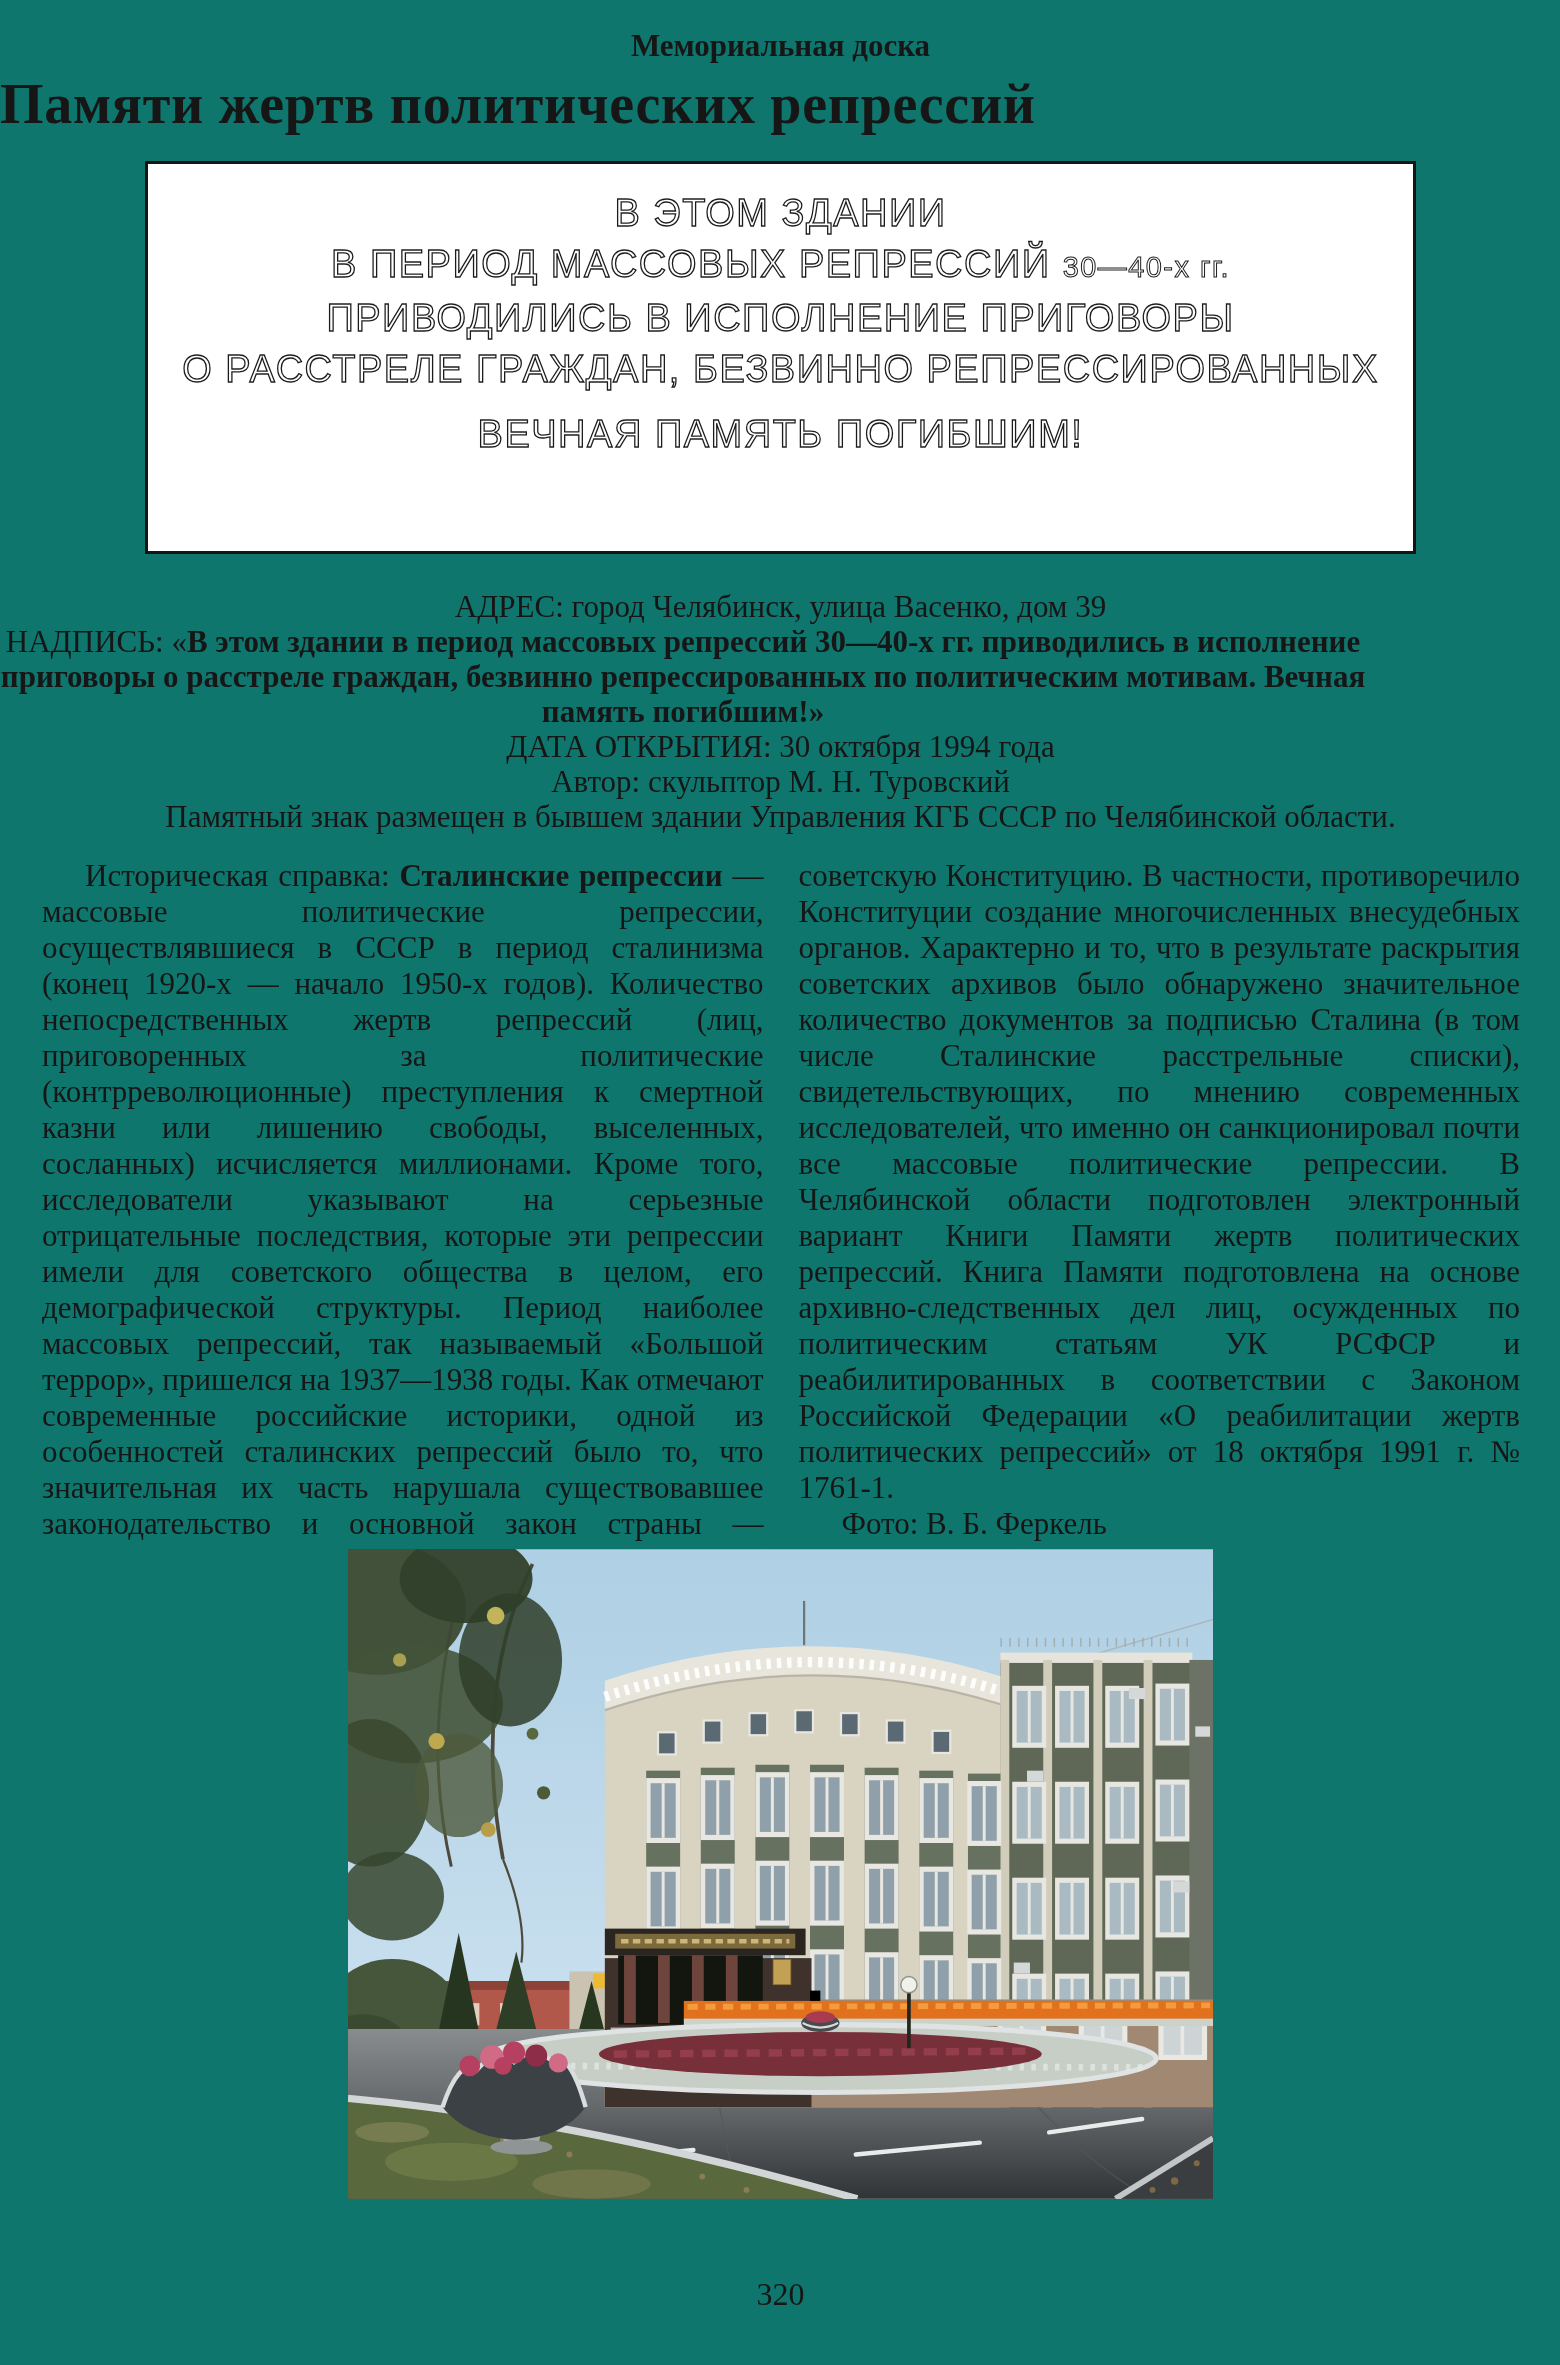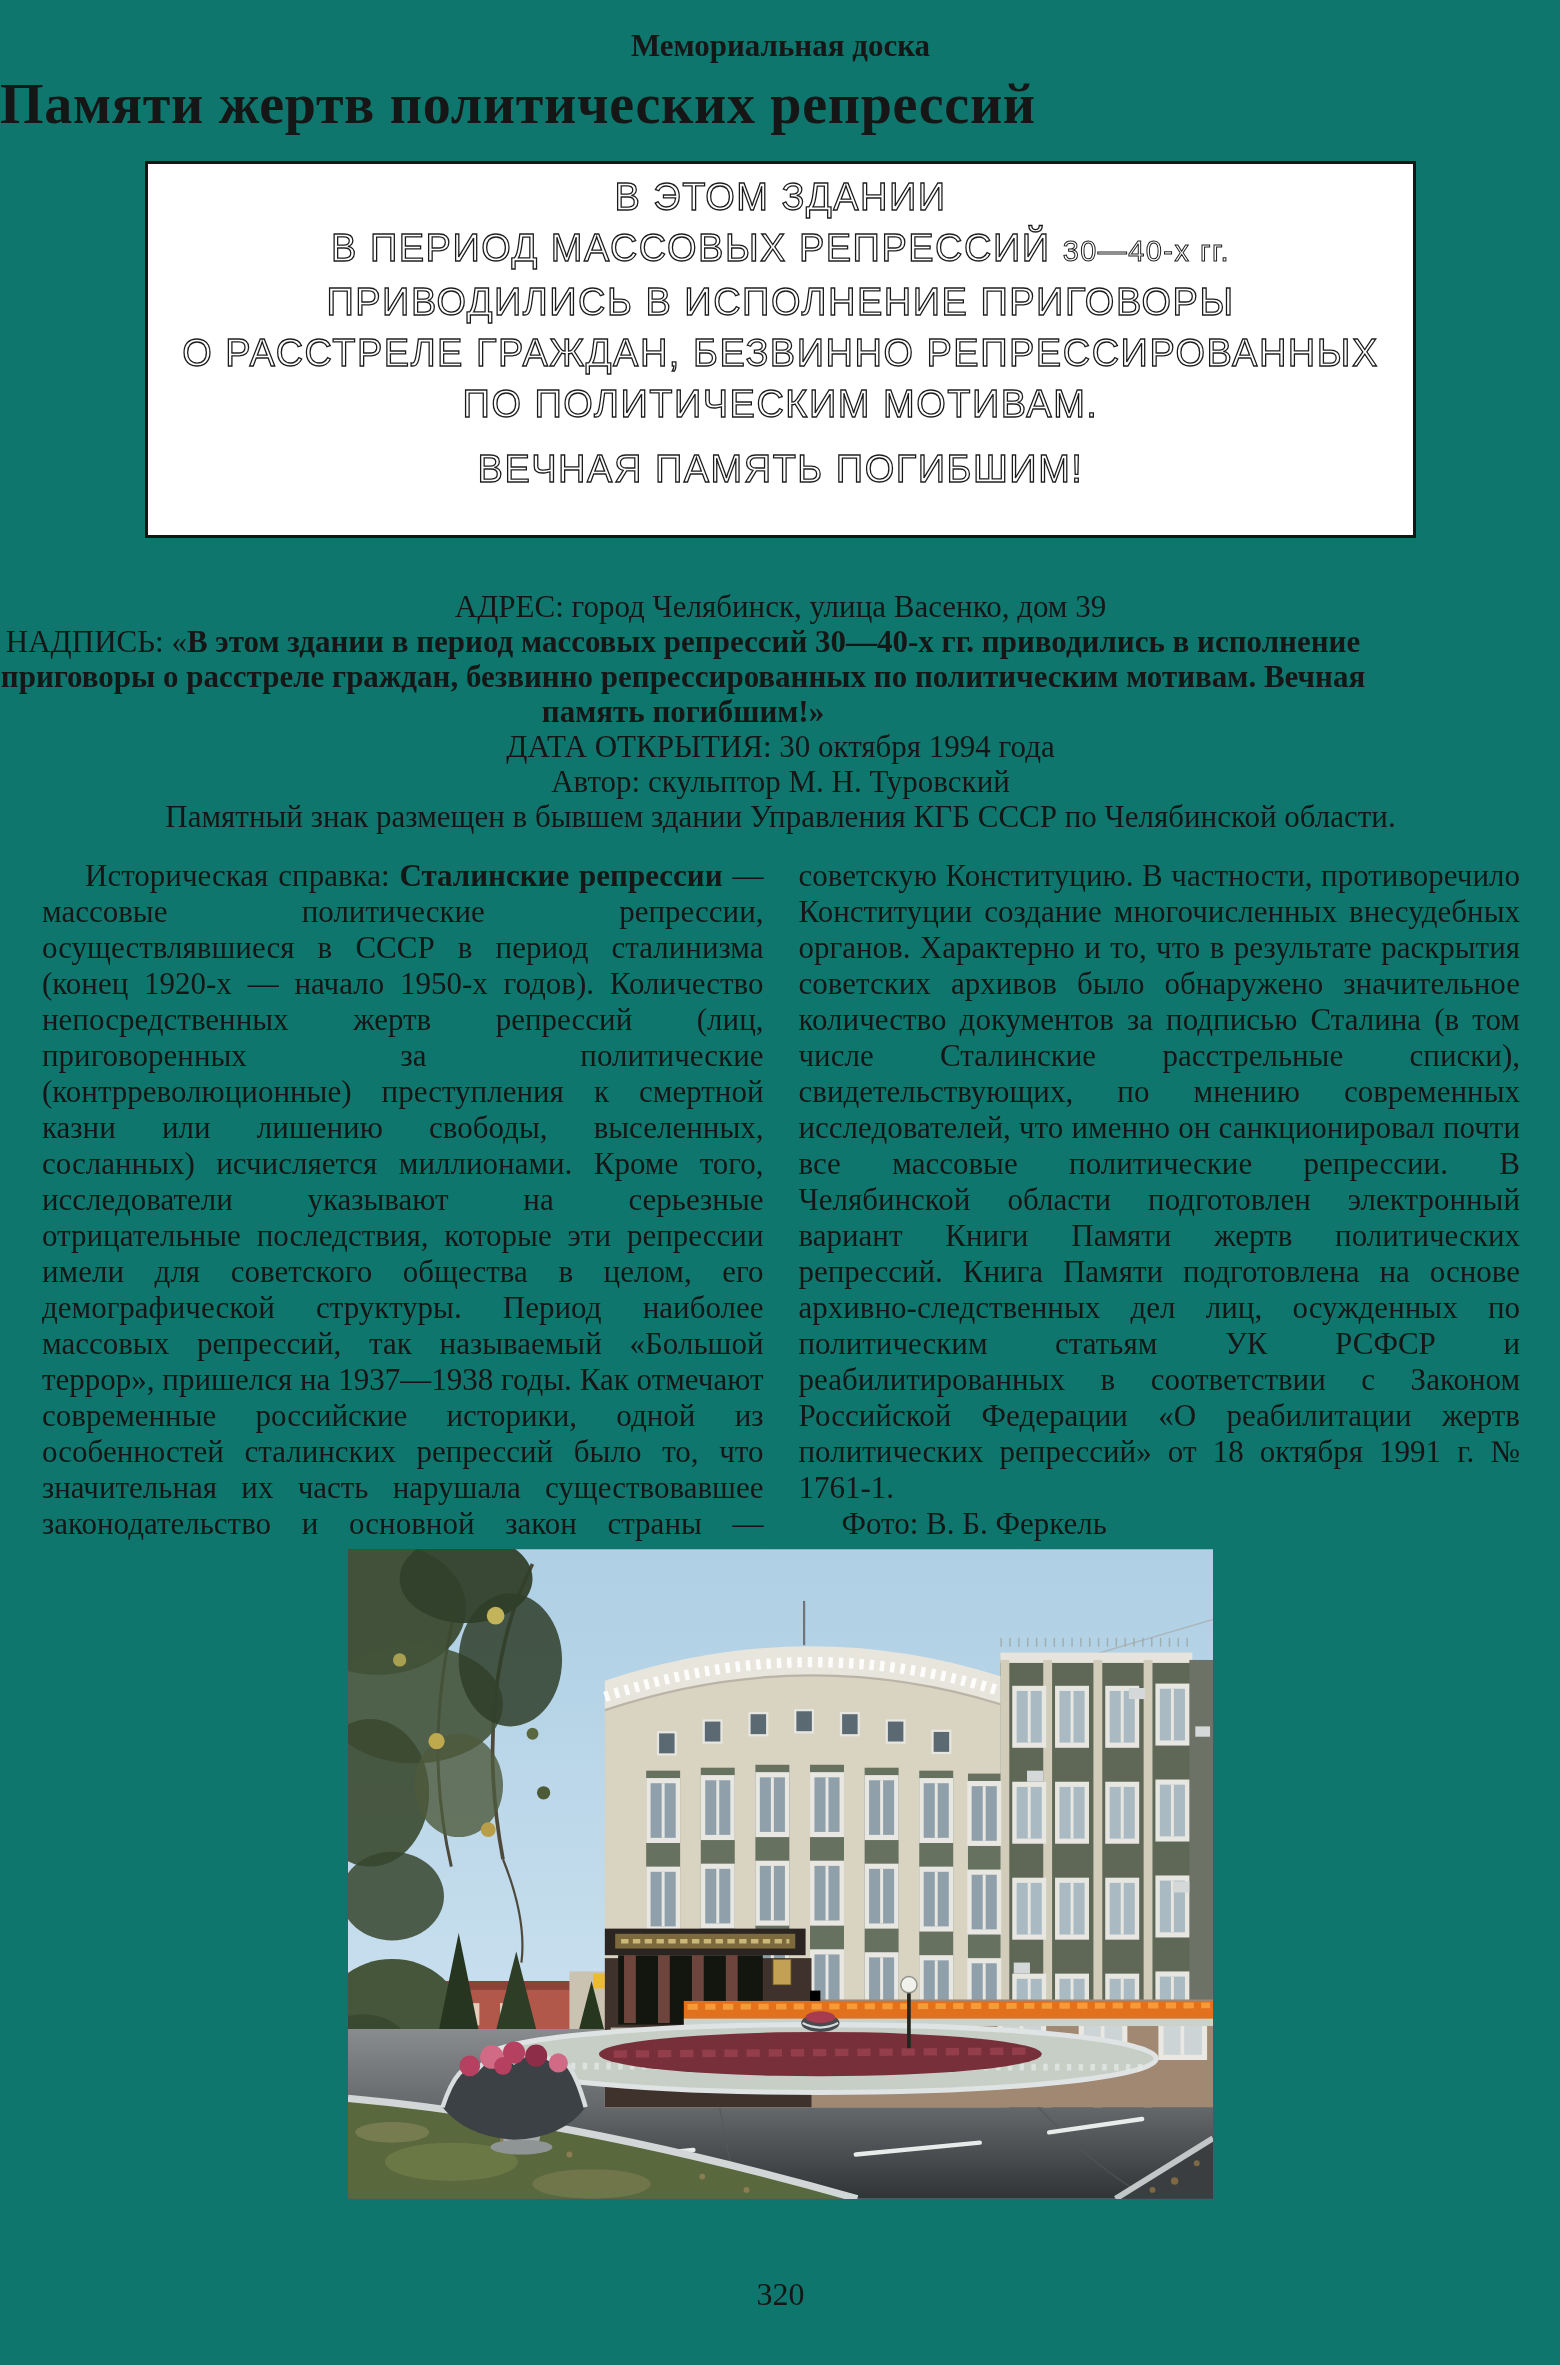--- a/index.html
+++ b/index.html
@@ -17,21 +17,21 @@
   }
   .title{
     position:absolute;top:74px;left:0;width:100%;
     text-align:left;font-weight:700;font-size:56px;line-height:1.1;
     letter-spacing:0.7px;
   }
   .plaque{
     position:absolute;left:145px;top:161px;width:1265px;height:363px;
     border:3.7px solid #151515;background:#ffffff;
     display:flex;flex-direction:column;justify-content:flex-start;
-    padding-top:8px;box-sizing:content-box;
+    padding-top:24px;box-sizing:content-box;
   }
   .plaque-line{
     font-family:"Liberation Sans", sans-serif;
     font-size:38px;line-height:51px;letter-spacing:1.5px;
     text-align:center;font-weight:400;
     color:transparent;-webkit-text-stroke:1.3px #1b1b1b;
   }
   @supports not (-webkit-text-stroke: 1px #000){
     .plaque-line{color:#1b1b1b;}
   }
@@ -67,21 +67,20 @@
 <div class="page">
 
   <div class="kicker">Мемориальная доска</div>
   <div class="title">Памяти жертв политических репрессий</div>
 
   <div class="plaque">
     <div class="plaque-line">В ЭТОМ ЗДАНИИ</div>
     <div class="plaque-line"><span>В ПЕРИОД МАССОВЫХ РЕПРЕССИЙ</span><span> </span><span class="small">30—40-х гг.</span></div>
     <div class="plaque-line">ПРИВОДИЛИСЬ В ИСПОЛНЕНИЕ ПРИГОВОРЫ</div>
     <div class="plaque-line">О РАССТРЕЛЕ ГРАЖДАН, БЕЗВИННО РЕПРЕССИРОВАННЫХ</div>
-    <div class="plaque-line">ПО ПОЛИТИЧЕСКИМ МОТИВАМ.</div>
     <div class="plaque-line last">ВЕЧНАЯ ПАМЯТЬ ПОГИБШИМ!</div>
   </div>
 
   <div class="details">
     <p>АДРЕС: город Челябинск, улица Васенко, дом 39</p>
     <p class="inscription"><span>НАДПИСЬ: «</span><b>В этом здании в период массовых репрессий 30—40-х гг. приводились в исполнение приговоры о расстреле граждан, безвинно репрессированных по политическим мотивам. Вечная память погибшим!»</b></p>
     <p>ДАТА ОТКРЫТИЯ: 30 октября 1994 года</p>
     <p>Автор: скульптор М. Н. Туровский</p>
     <p>Памятный знак размещен в бывшем здании Управления КГБ СССР по Челябинской области.</p>
   </div>

